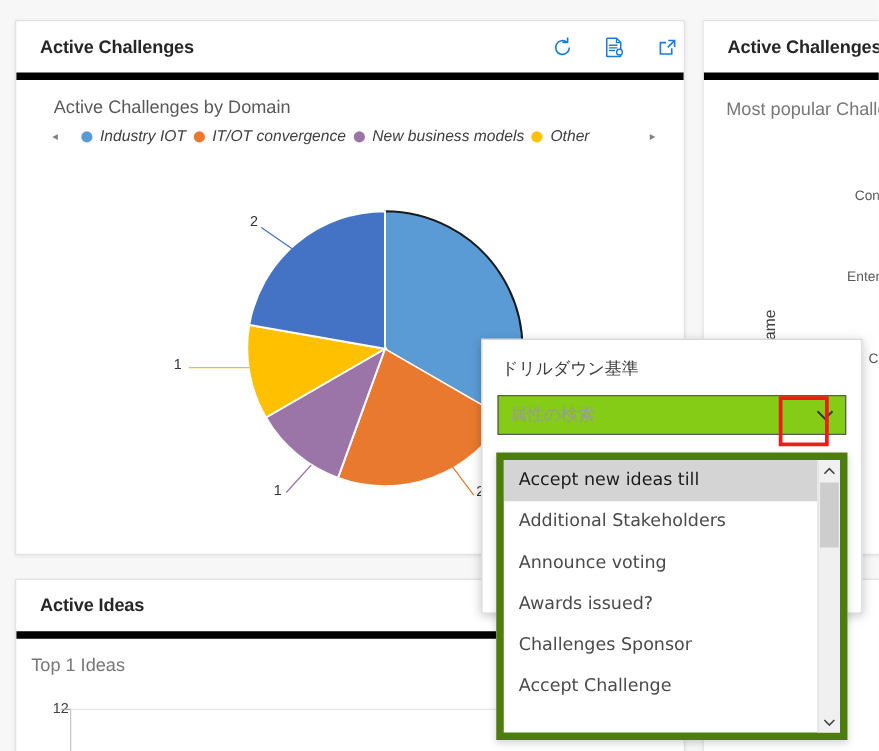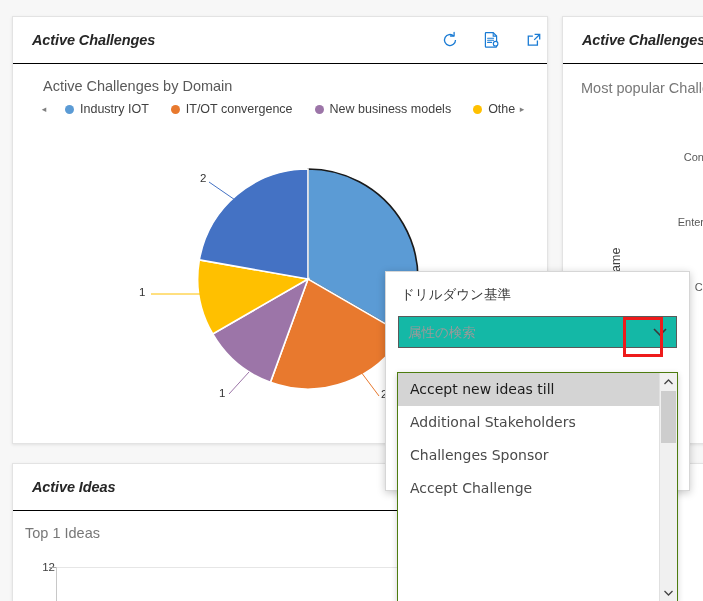--- a/index.html
+++ b/index.html
@@ -21,23 +21,22 @@
   
   #card-challenges{left:12px;top:16px;width:536px;height:428px;}
   #card-challenges2{left:562px;top:16px;width:300px;height:428px;}
   #card-ideas{left:12px;top:463px;width:536px;height:200px;}
   #card-ideas2{left:562px;top:463px;width:300px;height:200px;}
 
   .card-head{
     height:47px;
     display:flex;align-items:center;
     padding:0 4px 0 19px;
-    border-bottom:1px solid #000000;
-    box-sizing:border-box;
-    font-style:italic;
+    border-bottom:6px solid #000000;
+    box-sizing:border-box;
   }
   .card-title{
     font-size:14.5px;
     font-weight:bold;
     color:#262626;
     letter-spacing:-0.1px;
     white-space:nowrap;
   }
   .head-actions{margin-left:auto;display:flex;align-items:center;gap:24px;}
   .hicon{width:18px;height:18px;color:#1a7bd4;display:block;cursor:pointer;}
@@ -54,21 +53,21 @@
     display:flex;align-items:center;
     font-size:12.5px;color:#404040;
     margin-left:6px;
     height:18px;
     white-space:nowrap;
     overflow:hidden;
   }
   .legend-arrow{
     color:#808080;font-size:9px;width:14px;text-align:center;flex:0 0 14px;cursor:pointer;
   }
-  .legend-items{display:flex;align-items:center;gap:22px;overflow:hidden;flex:1 1 auto;padding-left:14px;}
+  .legend-items{display:flex;align-items:center;gap:6px;overflow:hidden;flex:1 1 auto;padding-left:14px;font-style:italic;}
   .legend-item{display:flex;align-items:center;gap:6px;white-space:nowrap;cursor:pointer;}
   .legend-dot{width:9px;height:9px;border-radius:50%;flex:0 0 9px;}
 
   
   .pie-wrap{position:relative;width:500px;height:300px;margin-top:6px;}
   .lbl{
     position:absolute;font-size:11.5px;color:#333;
   }
 
   
@@ -108,21 +107,21 @@
     padding:14px 0 0 15px;
     font-family:"DejaVu Sans", sans-serif;
   }
   .dd-field{
     position:relative;
     margin:12px 12px 0 12px;
     height:32px;
     border:1px solid #5a5a5a;
     display:flex;align-items:center;
     box-sizing:border-box;
-    background:#14b8a6;
+    background:#84cc16;
   }
   .dd-input{
     flex:1 1 auto;
     border:none;outline:none;
     font-size:13.5px;
     color:#333;
     padding-left:9px;
     font-family:"DejaVu Sans", sans-serif;
     background:transparent;
     height:100%;
@@ -138,24 +137,24 @@
     position:absolute;
     left:623px;top:317px;width:40px;height:40px;
     border:3px solid #ee1b1b;
     box-sizing:border-box;
     z-index:60;
     pointer-events:none;
   }
   
   #dd-list{
     position:absolute;
-    left:397px;top:372px;
+    left:397px;top:362px;
     width:281px;height:230px;
     background:#fff;
-    border:1px solid #4d7c0f;
+    border:6px solid #4d7c0f;
     box-sizing:border-box;
     z-index:55;
     display:flex;
     box-shadow:0 2px 6px rgba(0,0,0,0.18);
   }
   .dd-items{flex:1 1 auto;overflow:hidden;}
   .dd-item{
     height:33px;line-height:33px;
     padding-left:12px;
     font-size:14px;
@@ -325,20 +324,22 @@
     </span>
   </div>
 </div>
 
 <div class="caret-highlight"></div>
 
 <div id="dd-list">
   <div class="dd-items">
     <div class="dd-item sel">Accept new ideas till</div>
     <div class="dd-item">Additional Stakeholders</div>
+    <div class="dd-item">Announce voting</div>
+    <div class="dd-item">Awards issued?</div>
     <div class="dd-item">Challenges Sponsor</div>
     <div class="dd-item">Accept Challenge</div>
   </div>
   <div class="dd-scroll">
     <div class="dd-arrow">
       <svg width="9" height="6" viewBox="0 0 9 6">
           <path d="M0.5,5 L4.5,1 L8.5,5" fill="none" stroke="#444" stroke-width="1.3"></path>
         </svg>
     </div>
     <div class="dd-thumb"></div>

